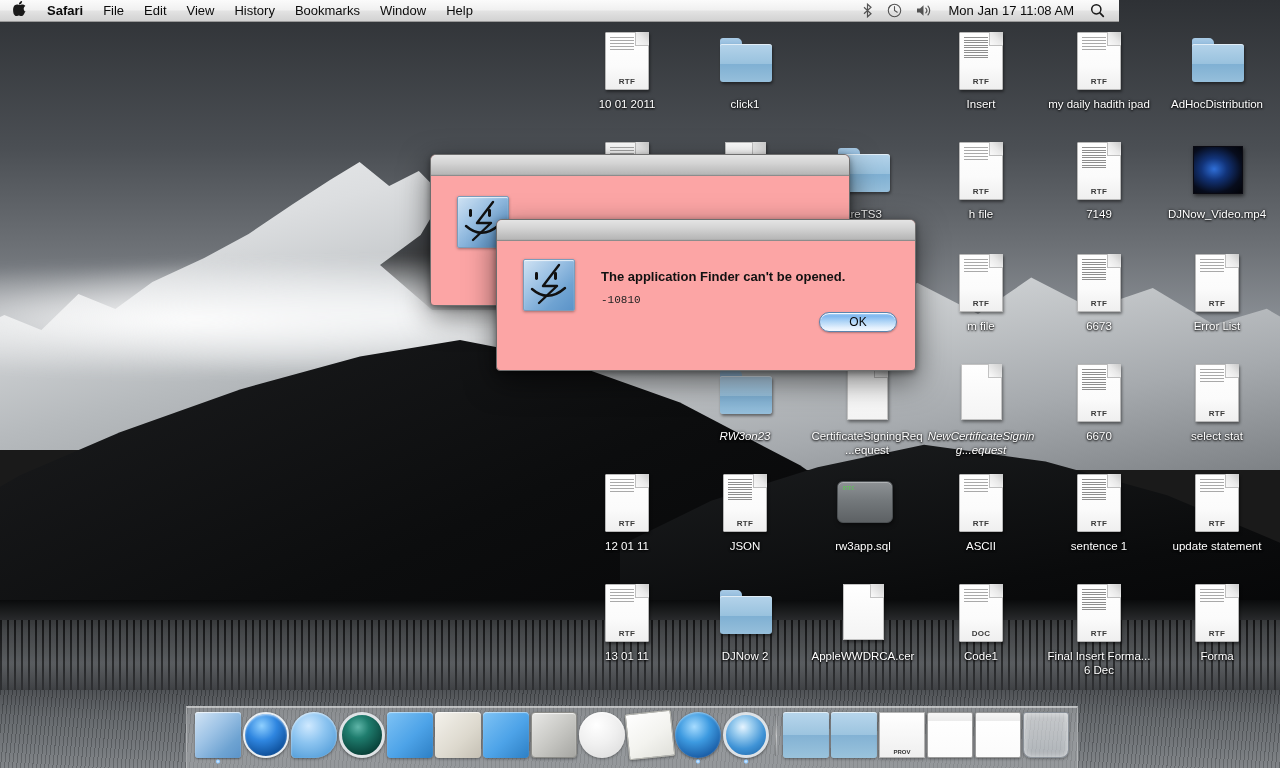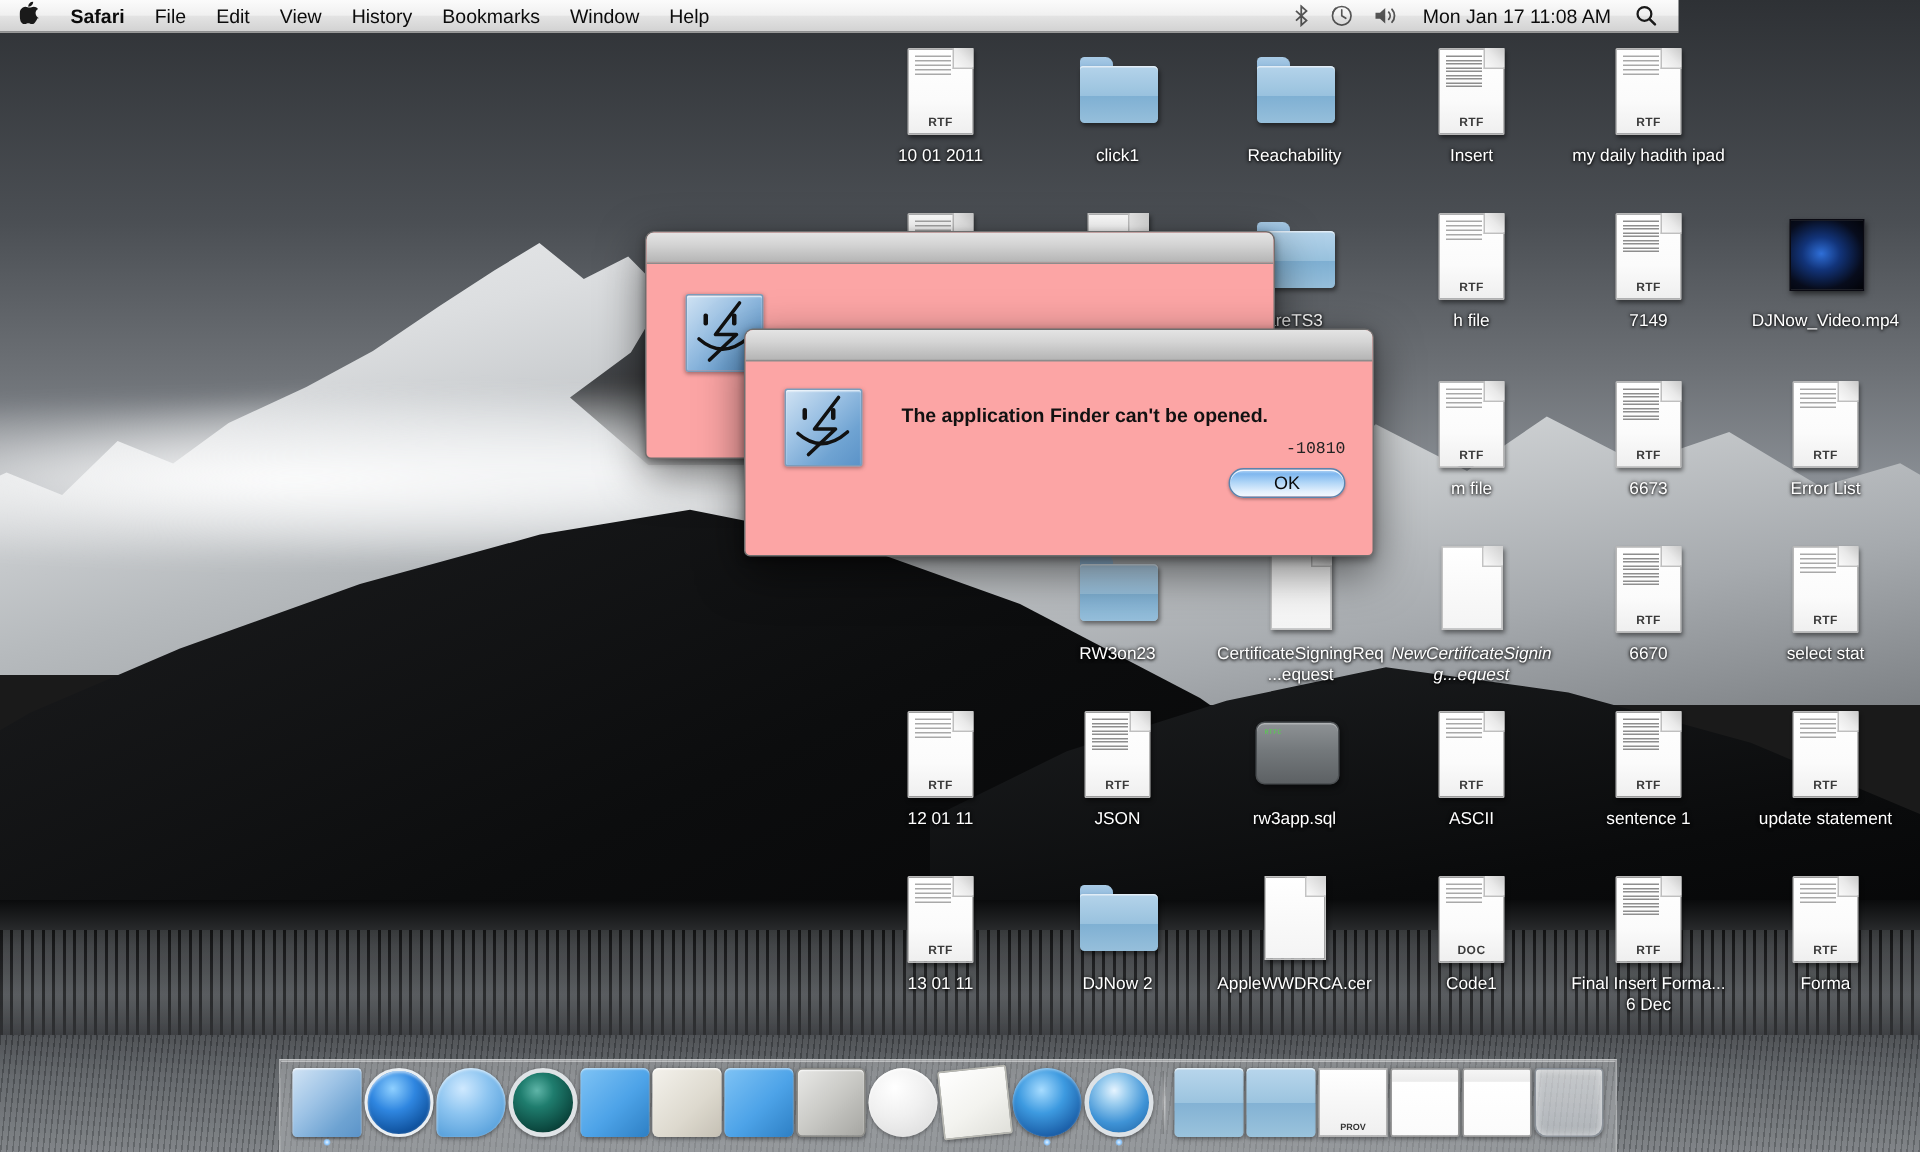--- a/index.html
+++ b/index.html
@@ -204,21 +204,20 @@
     border:1px solid #7b9cba; border-radius:2px;
     box-shadow:0 1px 3px rgba(0,0,0,.35), inset 0 1px 1px rgba(255,255,255,.75);
   }
   .alert .msg {
     font-size:13px; font-weight:bold; color:#111; margin-left:66px;
     line-height:16px;
   }
   .alert .sub {
     font-size:11px; color:#222; margin-left:66px; margin-top:9px;
     font-family:"Liberation Mono", monospace;
-    text-align:right;
   }
   .alert .btnrow {
     display:flex; justify-content:flex-end; padding:0 18px 14px 18px;
   }
   .okbtn {
     width:78px; height:20px; border-radius:10px;
     background:linear-gradient(to bottom,#bcd9f5 0%,#7fb7ef 16%,#b3d7f7 50%,#e3f0fd 82%,#f3f9ff 100%);
     border:1px solid #5b84ad;
     box-shadow:0 1px 2px rgba(0,0,0,.3), inset 0 1px 0 rgba(255,255,255,.85);
     font-size:12px; color:#0a0a0a;
@@ -420,62 +419,62 @@
       </div>
       <div class="dicon" style="left: 686px; top: 30px;">
         <div class="glyph">
           <div class="folder">
             <div class="tab"></div>
             <div class="body"></div>
           </div>
         </div>
         <div class="lbl">click1</div>
       </div>
-      <div class="dicon" style="left: 804px; top: 30px;">
+      <div class="dicon" style="left: 922px; top: 30px;">
+        <div class="glyph">
+          <div class="doc dense">
+            <div class="lines">
+              <i></i>
+              <i></i>
+              <i></i>
+              <i></i>
+              <i></i>
+              <i></i>
+              <i></i>
+              <i></i>
+              <i></i>
+            </div>
+            <div class="kind">RTF</div>
+          </div>
+        </div>
+        <div class="lbl">Insert</div>
+      </div>
+      <div class="dicon" style="left: 1040px; top: 30px;">
+        <div class="glyph">
+          <div class="doc">
+            <div class="lines">
+              <i></i>
+              <i></i>
+              <i></i>
+              <i></i>
+              <i></i>
+            </div>
+            <div class="kind">RTF</div>
+          </div>
+        </div>
+        <div class="lbl">my daily hadith ipad</div>
+      </div>
+      <div class="dicon" style="left: 1158px; top: 30px;">
         <div class="glyph">
           <div class="folder">
             <div class="tab"></div>
             <div class="body"></div>
           </div>
         </div>
-        <div class="lbl">Reachability</div>
-      </div>
-      <div class="dicon" style="left: 922px; top: 30px;">
-        <div class="glyph">
-          <div class="doc dense">
-            <div class="lines">
-              <i></i>
-              <i></i>
-              <i></i>
-              <i></i>
-              <i></i>
-              <i></i>
-              <i></i>
-              <i></i>
-              <i></i>
-            </div>
-            <div class="kind">RTF</div>
-          </div>
-        </div>
-        <div class="lbl">Insert</div>
-      </div>
-      <div class="dicon" style="left: 1040px; top: 30px;">
-        <div class="glyph">
-          <div class="doc">
-            <div class="lines">
-              <i></i>
-              <i></i>
-              <i></i>
-              <i></i>
-              <i></i>
-            </div>
-            <div class="kind">RTF</div>
-          </div>
-        </div>
-        <div class="lbl">my daily hadith ipad</div>
+        <div class="lbl">AdHocDistribution</div>
       </div>
       <div class="dicon" style="left: 568px; top: 140px;">
         <div class="glyph">
           <div class="doc">
             <div class="lines">
               <i></i>
               <i></i>
               <i></i>
               <i></i>
               <i></i>
@@ -580,21 +579,21 @@
               <i></i>
               <i></i>
               <i></i>
               <i></i>
             </div>
             <div class="kind">RTF</div>
           </div>
         </div>
         <div class="lbl">Error List</div>
       </div>
-      <div class="dicon" style="left: 686px; top: 362px;">
+      <div class="dicon" style="left: 686px; top: 362px; font-style: italic;">
         <div class="glyph">
           <div class="folder">
             <div class="tab"></div>
             <div class="body"></div>
           </div>
         </div>
         <div class="lbl">RW3on23</div>
       </div>
       <div class="dicon" style="left: 808px; top: 362px;">
         <div class="glyph">

